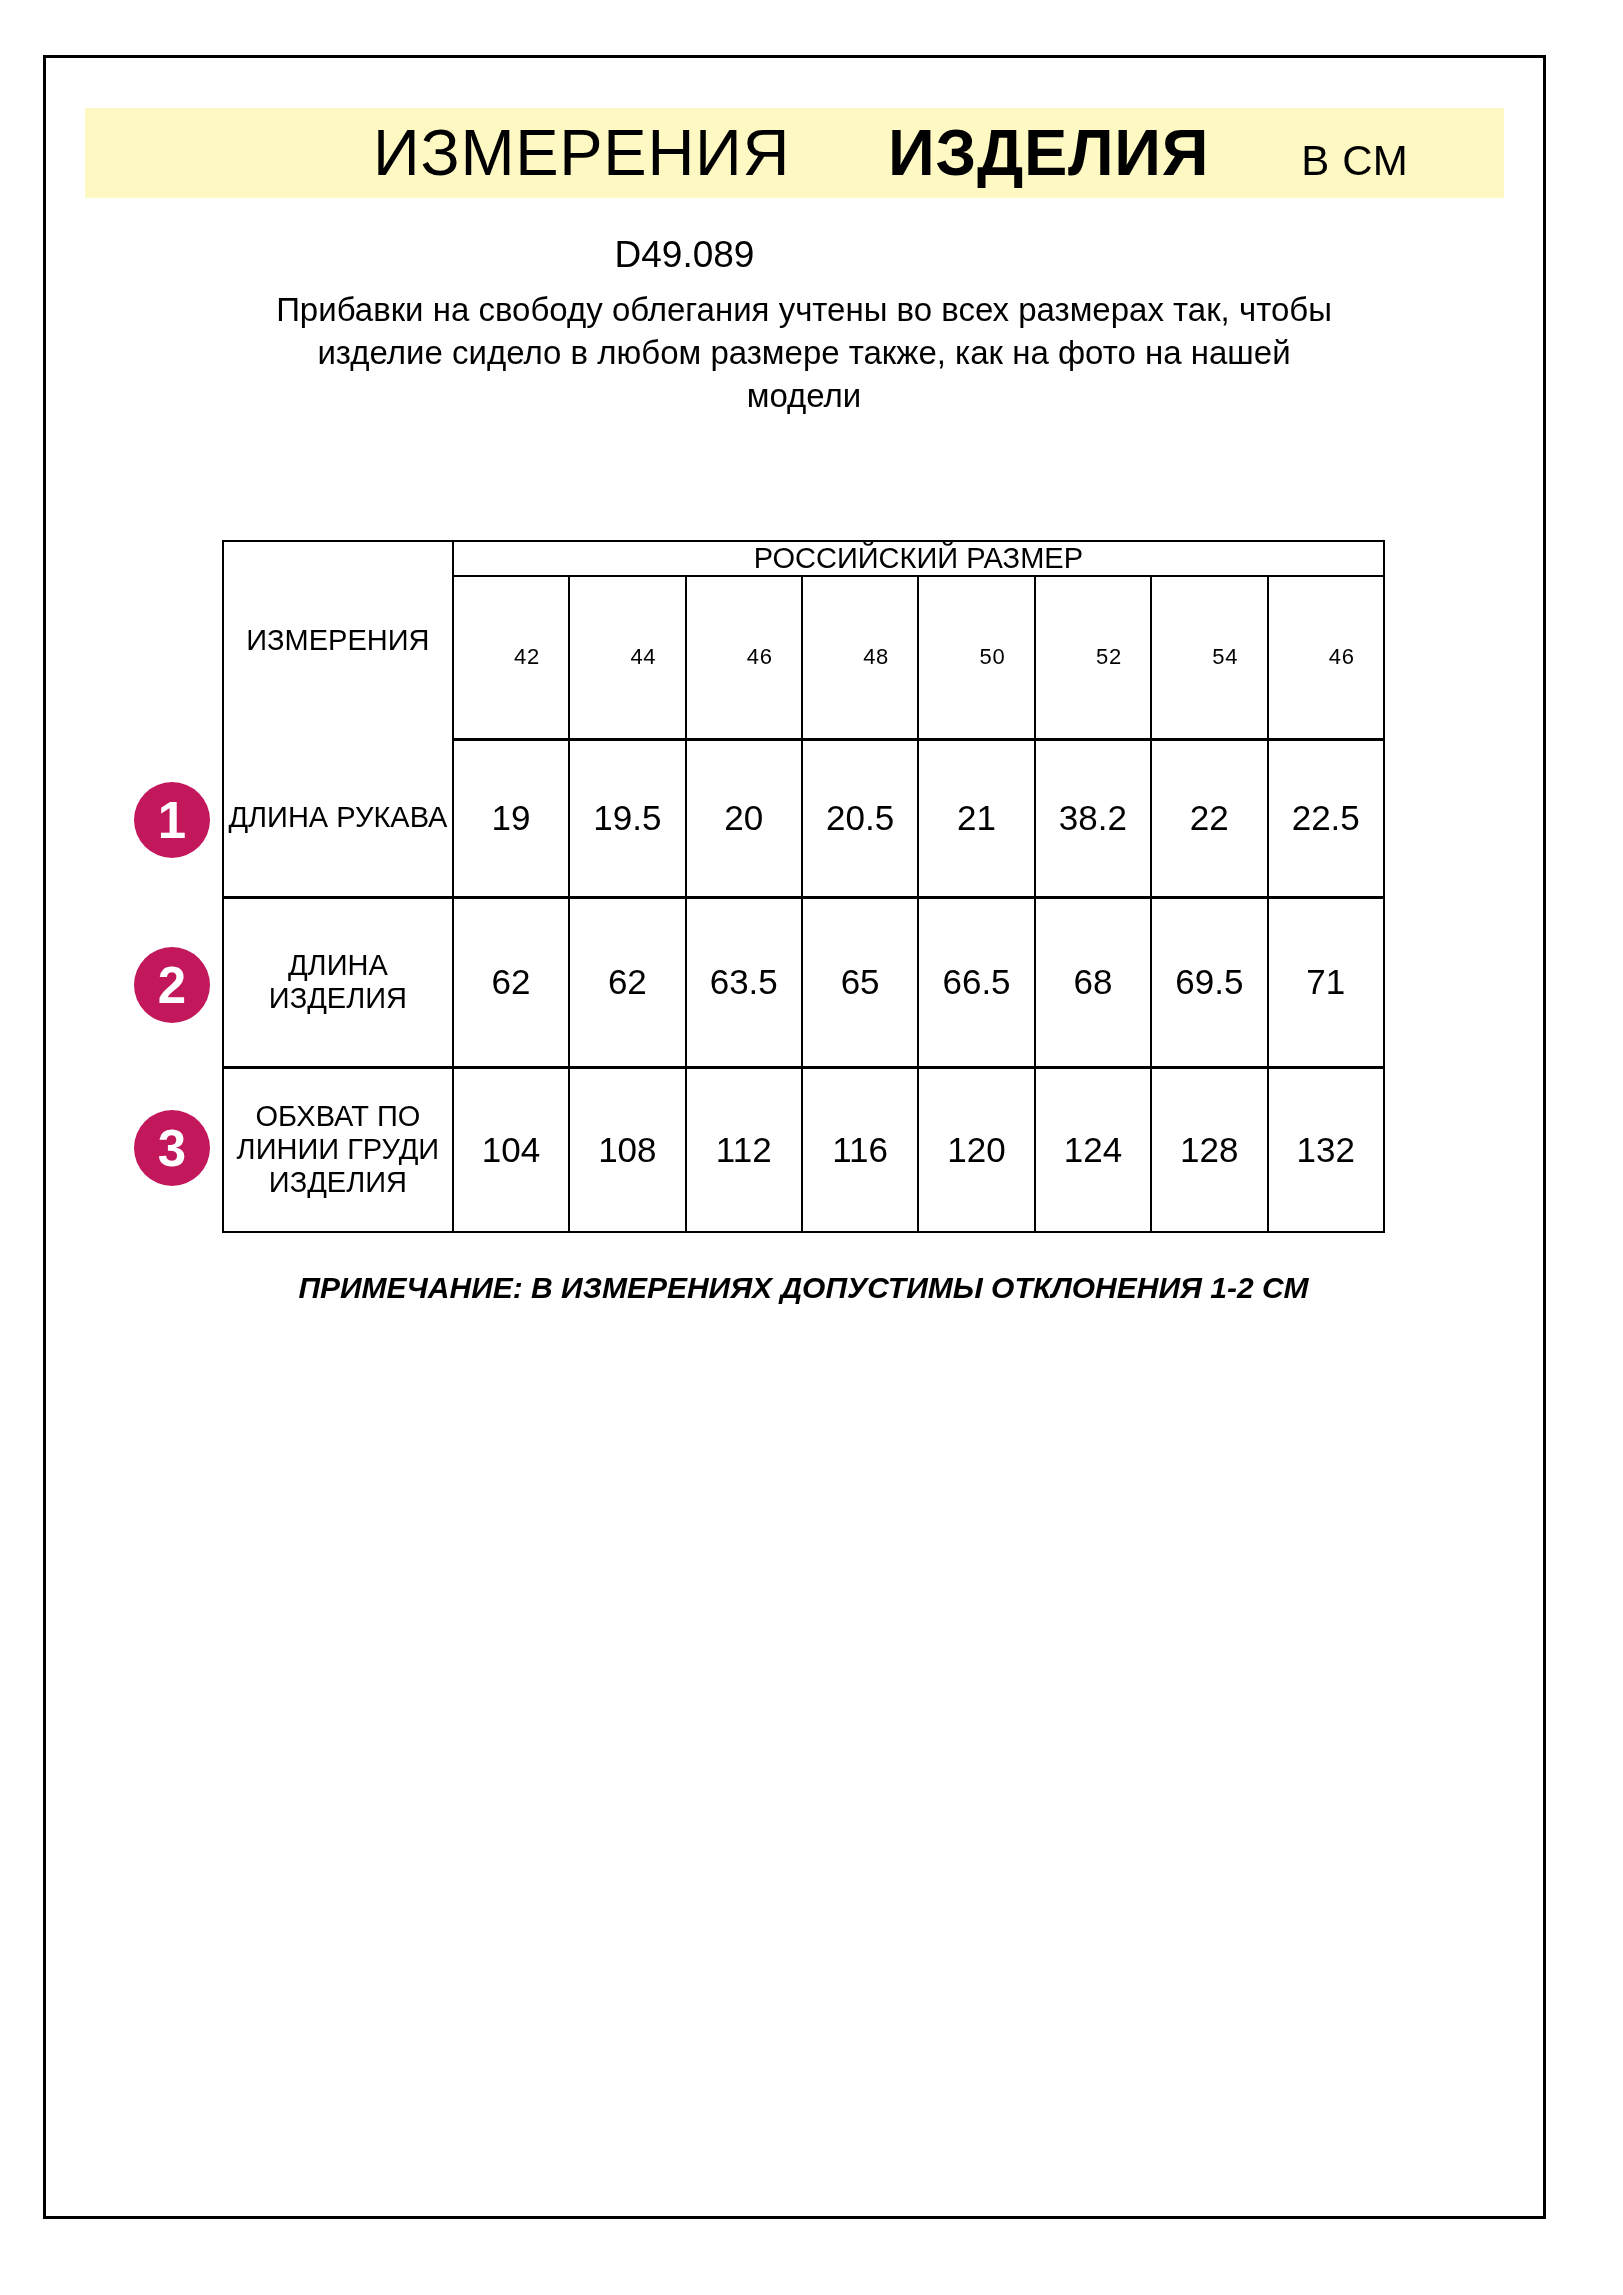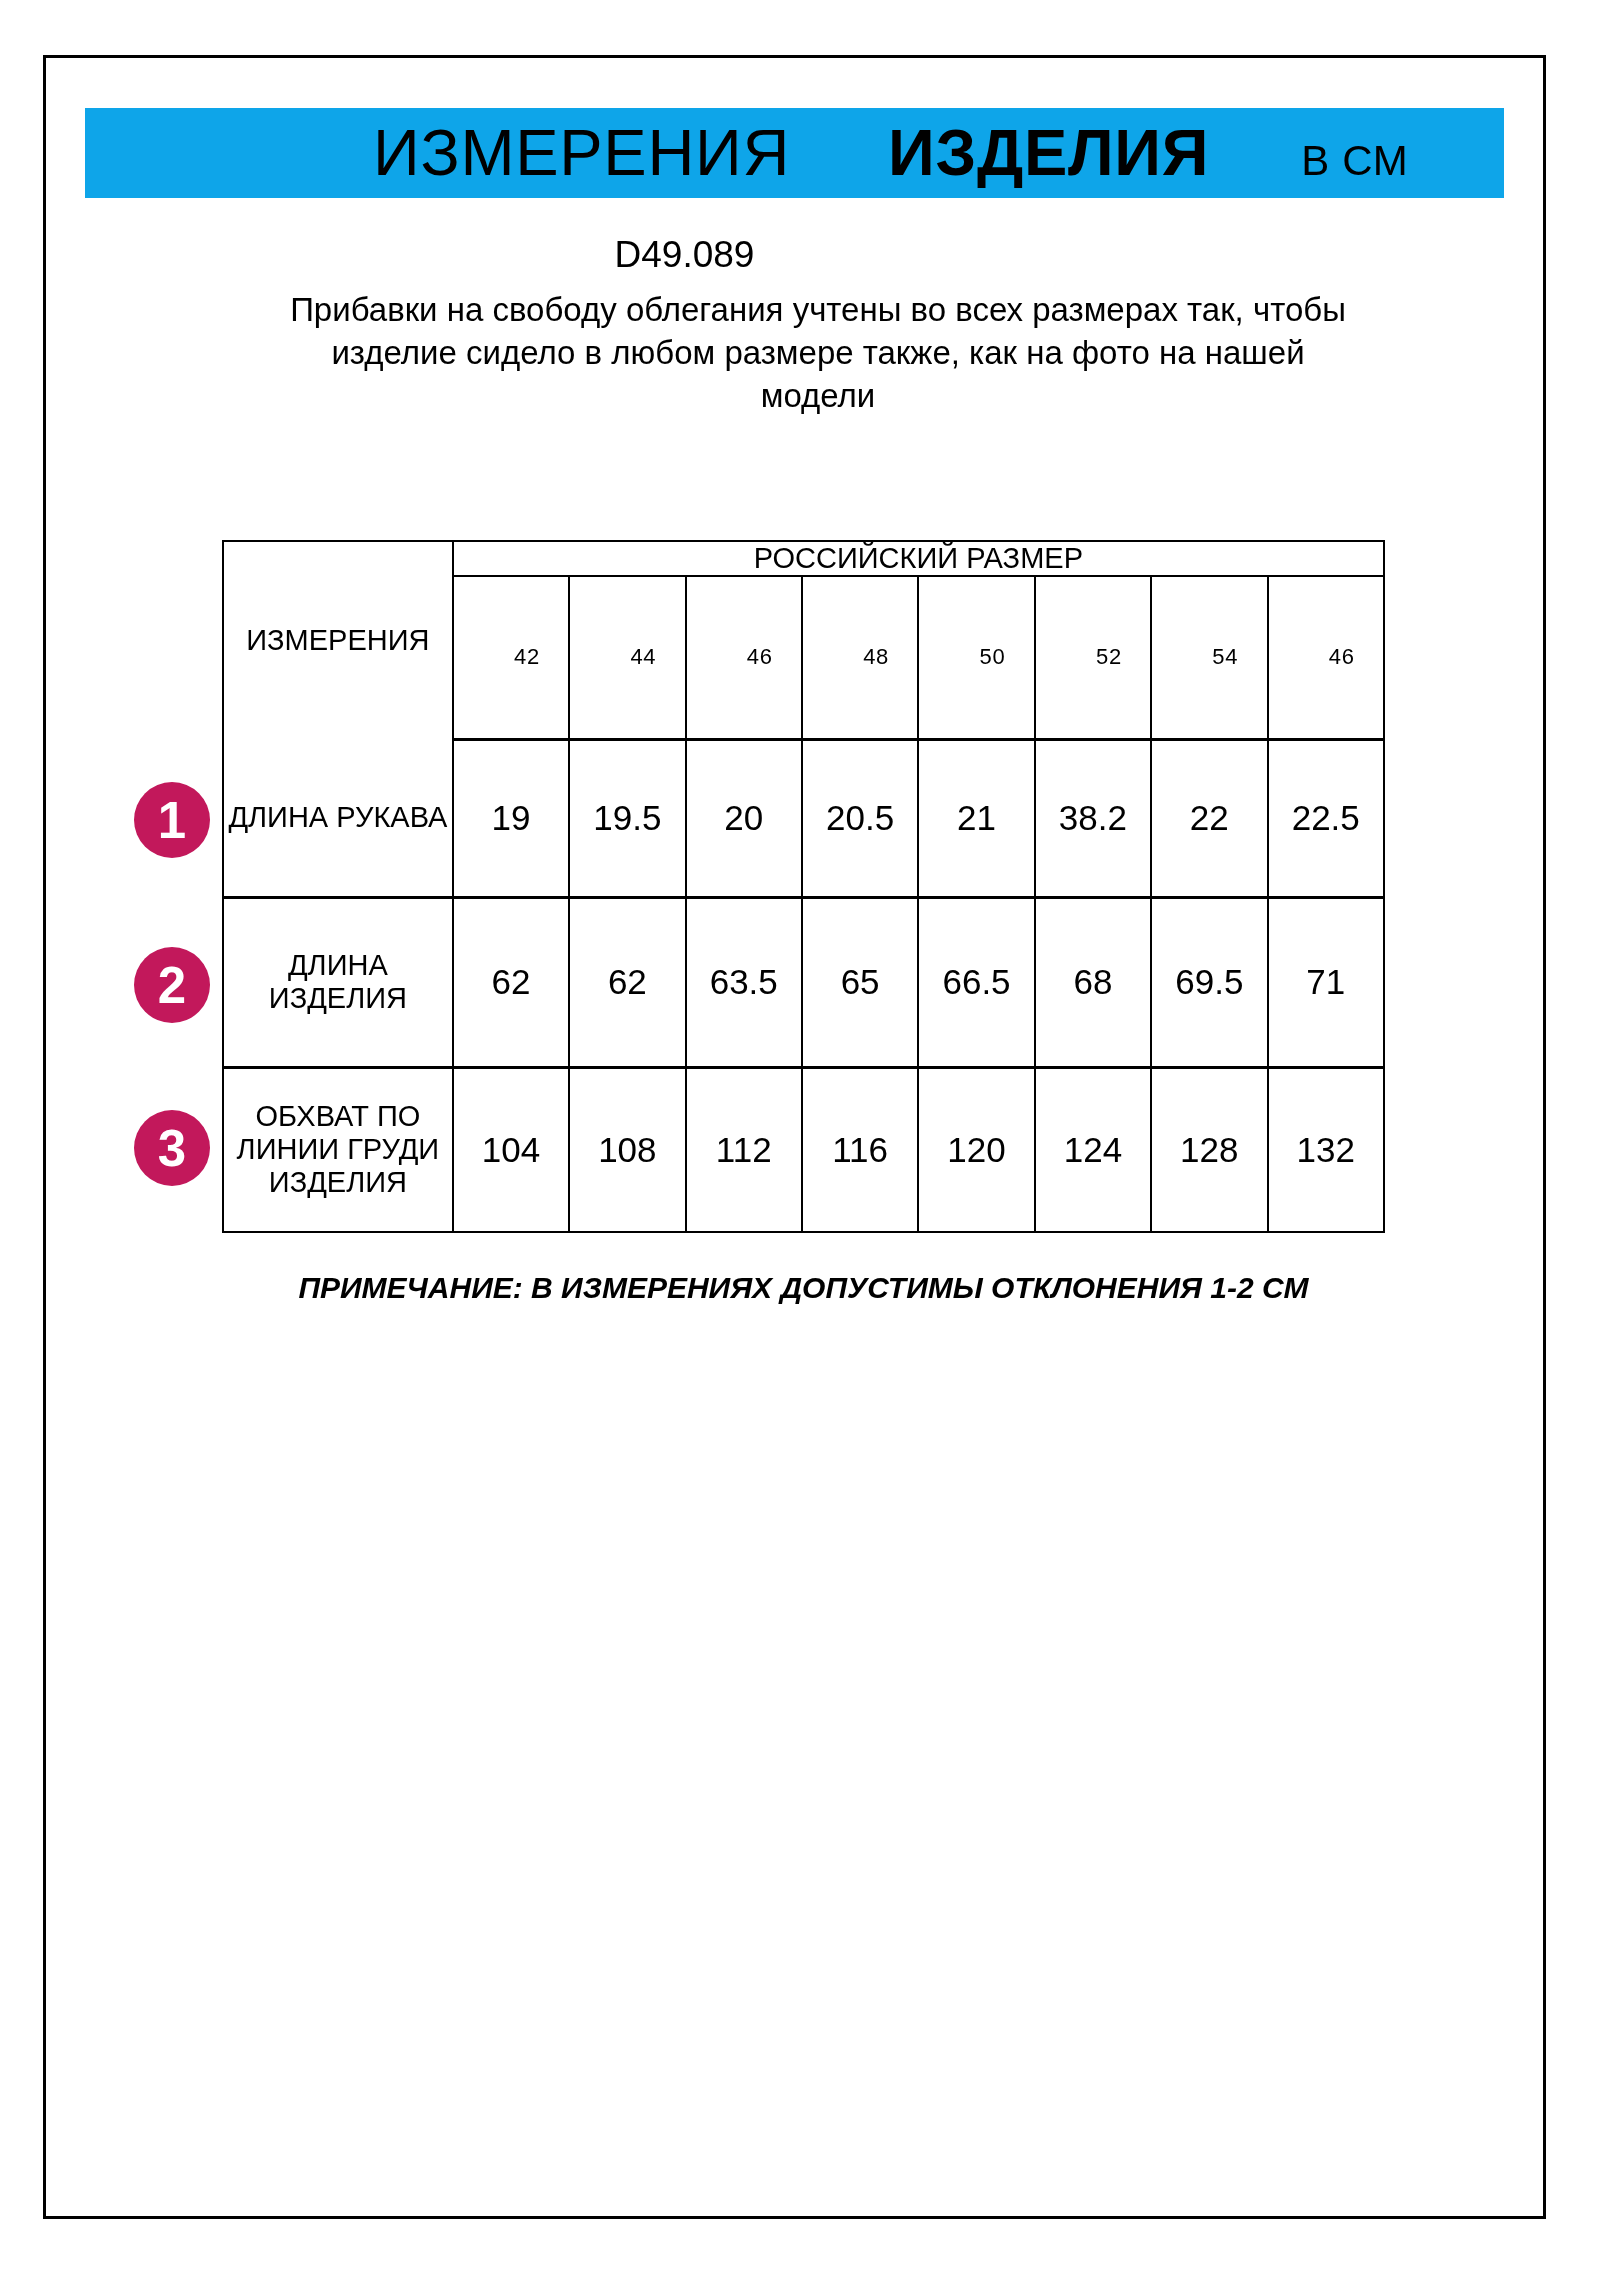--- a/index.html
+++ b/index.html
@@ -36,21 +36,21 @@
   .article-code {
     position: absolute;
     left: 0; top: 234px;
     width: 1369px;
     text-align: center;
     font-size: 37px;
   }
 
   .description {
     position: absolute;
-    left: 216px; top: 288px;
+    left: 202px; top: 288px;
     width: 1204px;
     text-align: center;
     font-size: 33px;
     line-height: 43px;
     white-space: pre-line;
   }
 
   .size-table {
     position: absolute;
     left: 222px; top: 540px;
@@ -119,21 +119,21 @@
     font-style: italic;
   }
 </style>
 </head>
 <body>
 
 <div class="sheet">
 
   <div class="page-frame"></div>
 
-  <div class="title-band" style="background:#0ea5e9;">
+  <div class="title-band" style="background:#fef9c3;">
     <span class="title-main">ИЗМЕРЕНИЯ</span><span class="title-bold">ИЗДЕЛИЯ</span><span class="title-unit">В СМ</span>
   </div>
 
   <div class="article-code">D49.089</div>
 
   <div class="description">Прибавки на свободу облегания учтены во всех размерах так, чтобы
 изделие сидело в любом размере также, как на фото на нашей
 модели</div>
 
   <table class="size-table">

